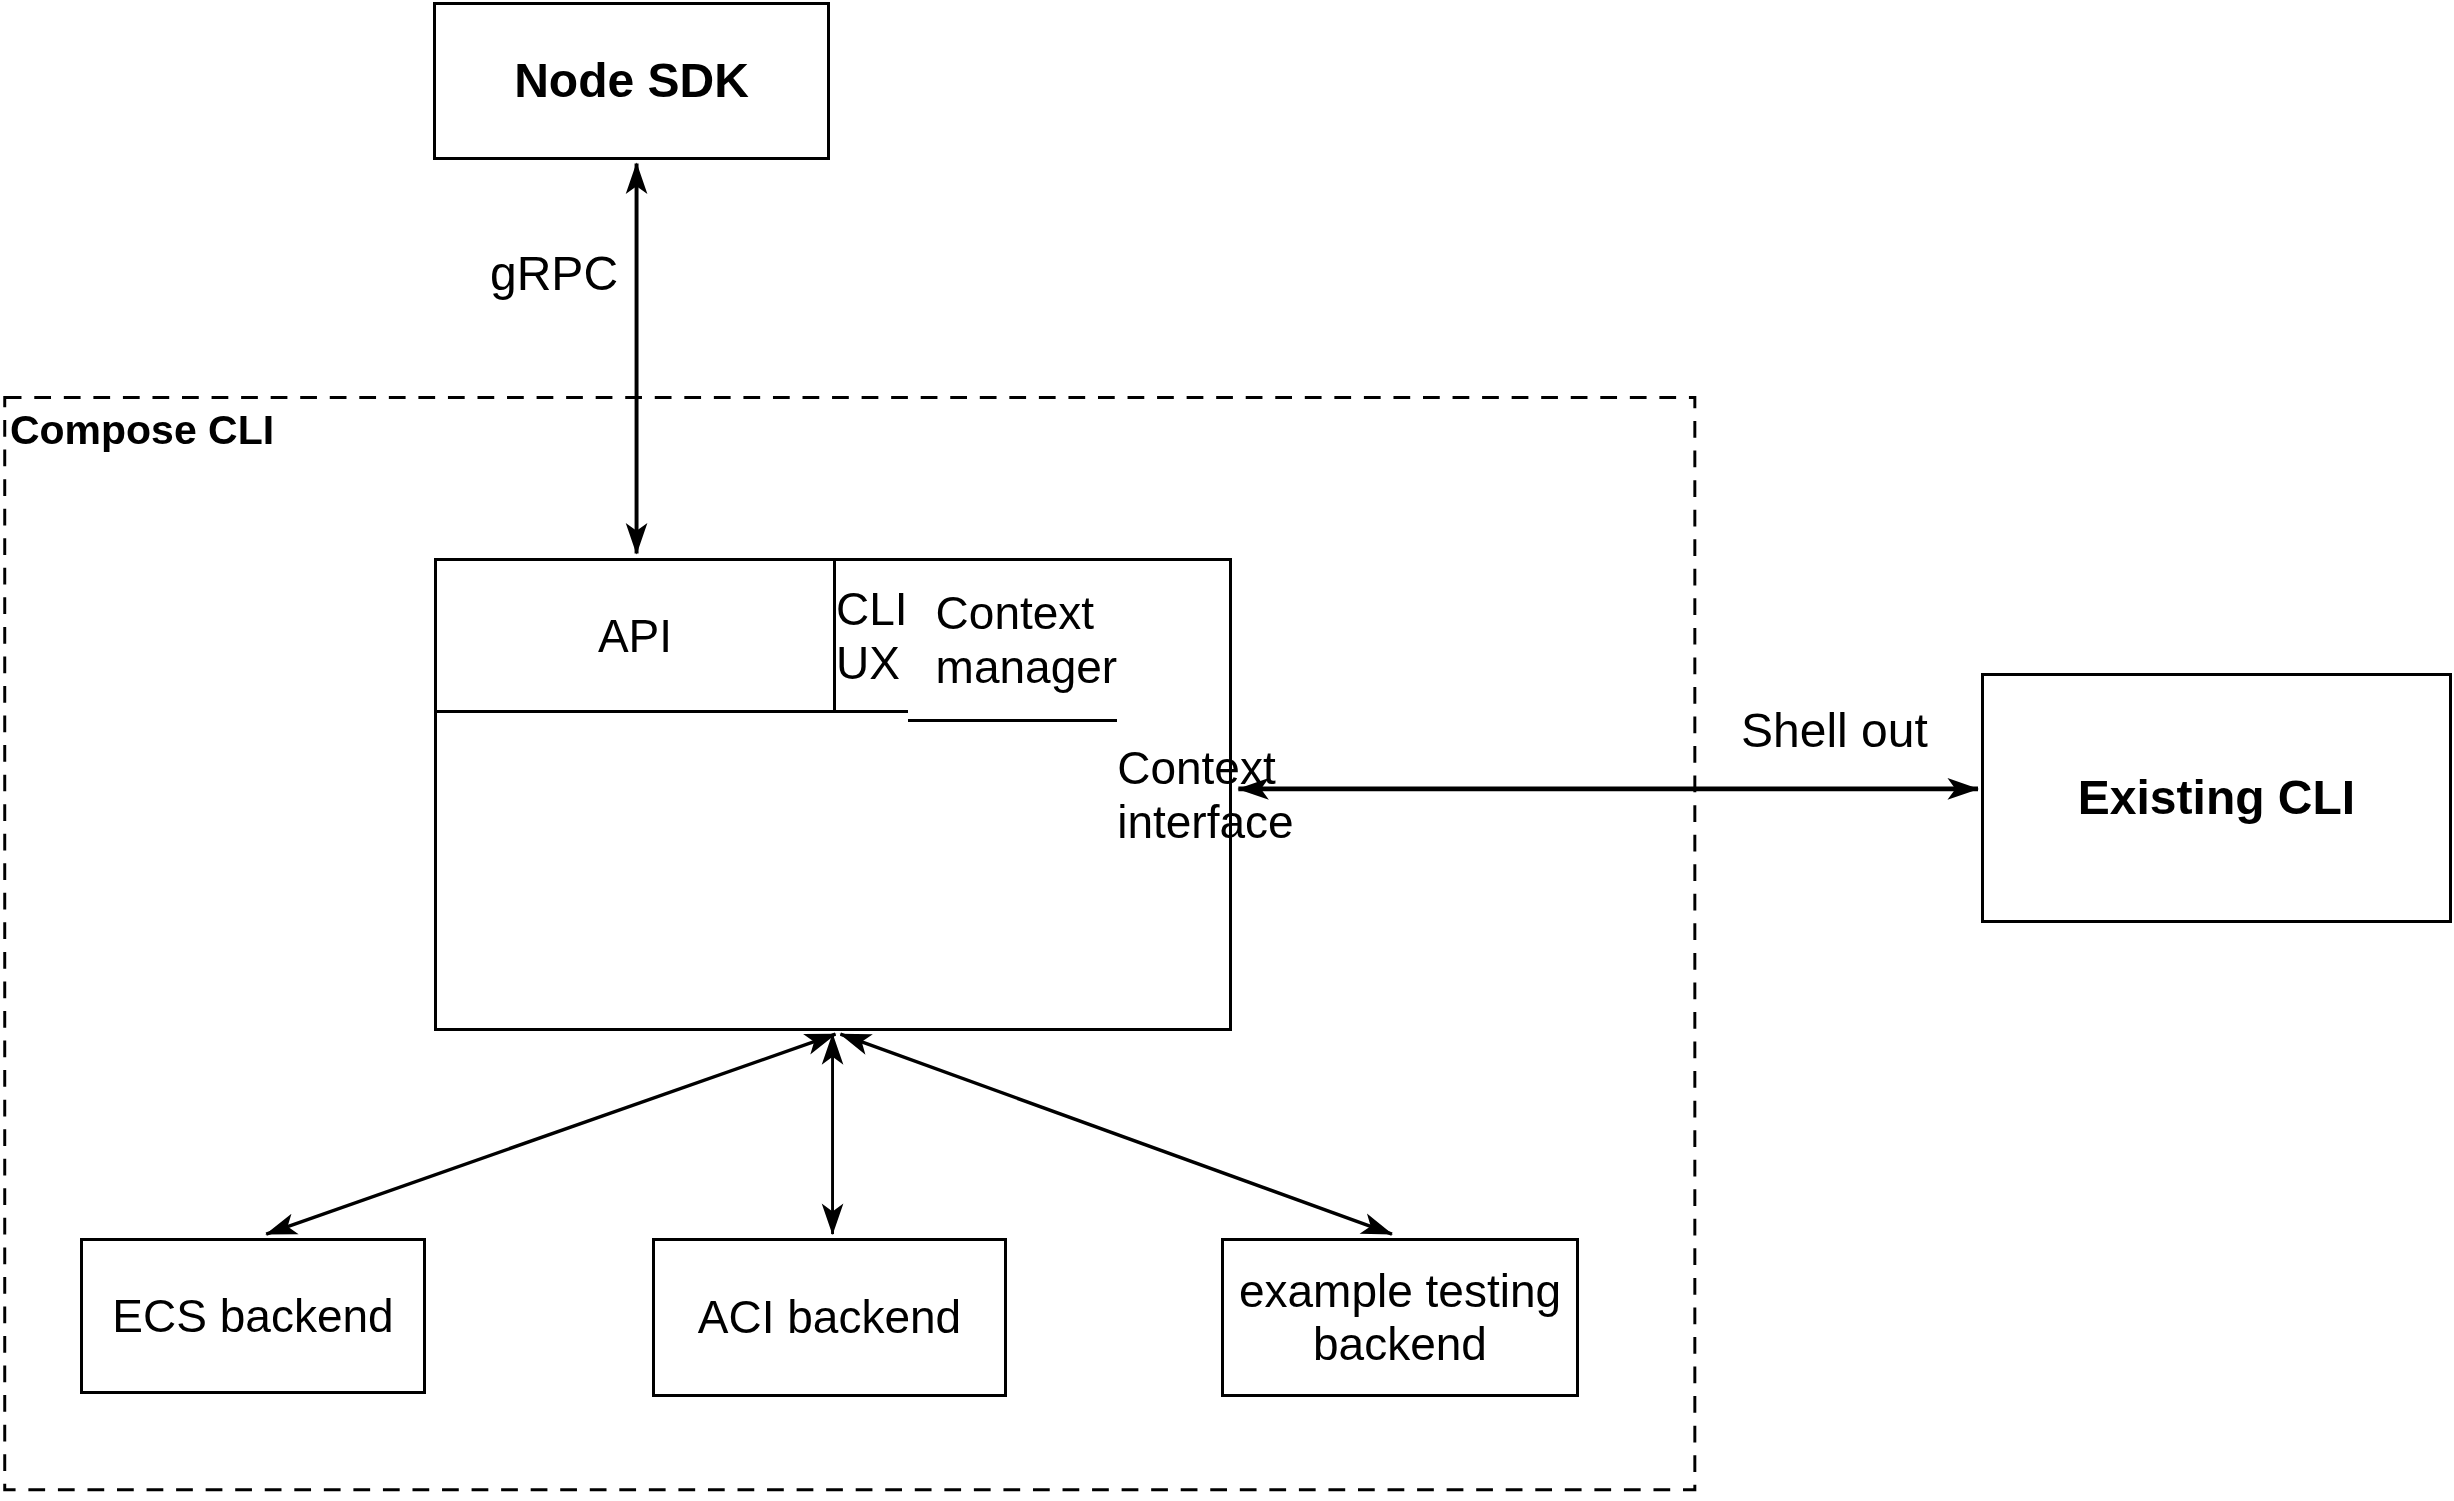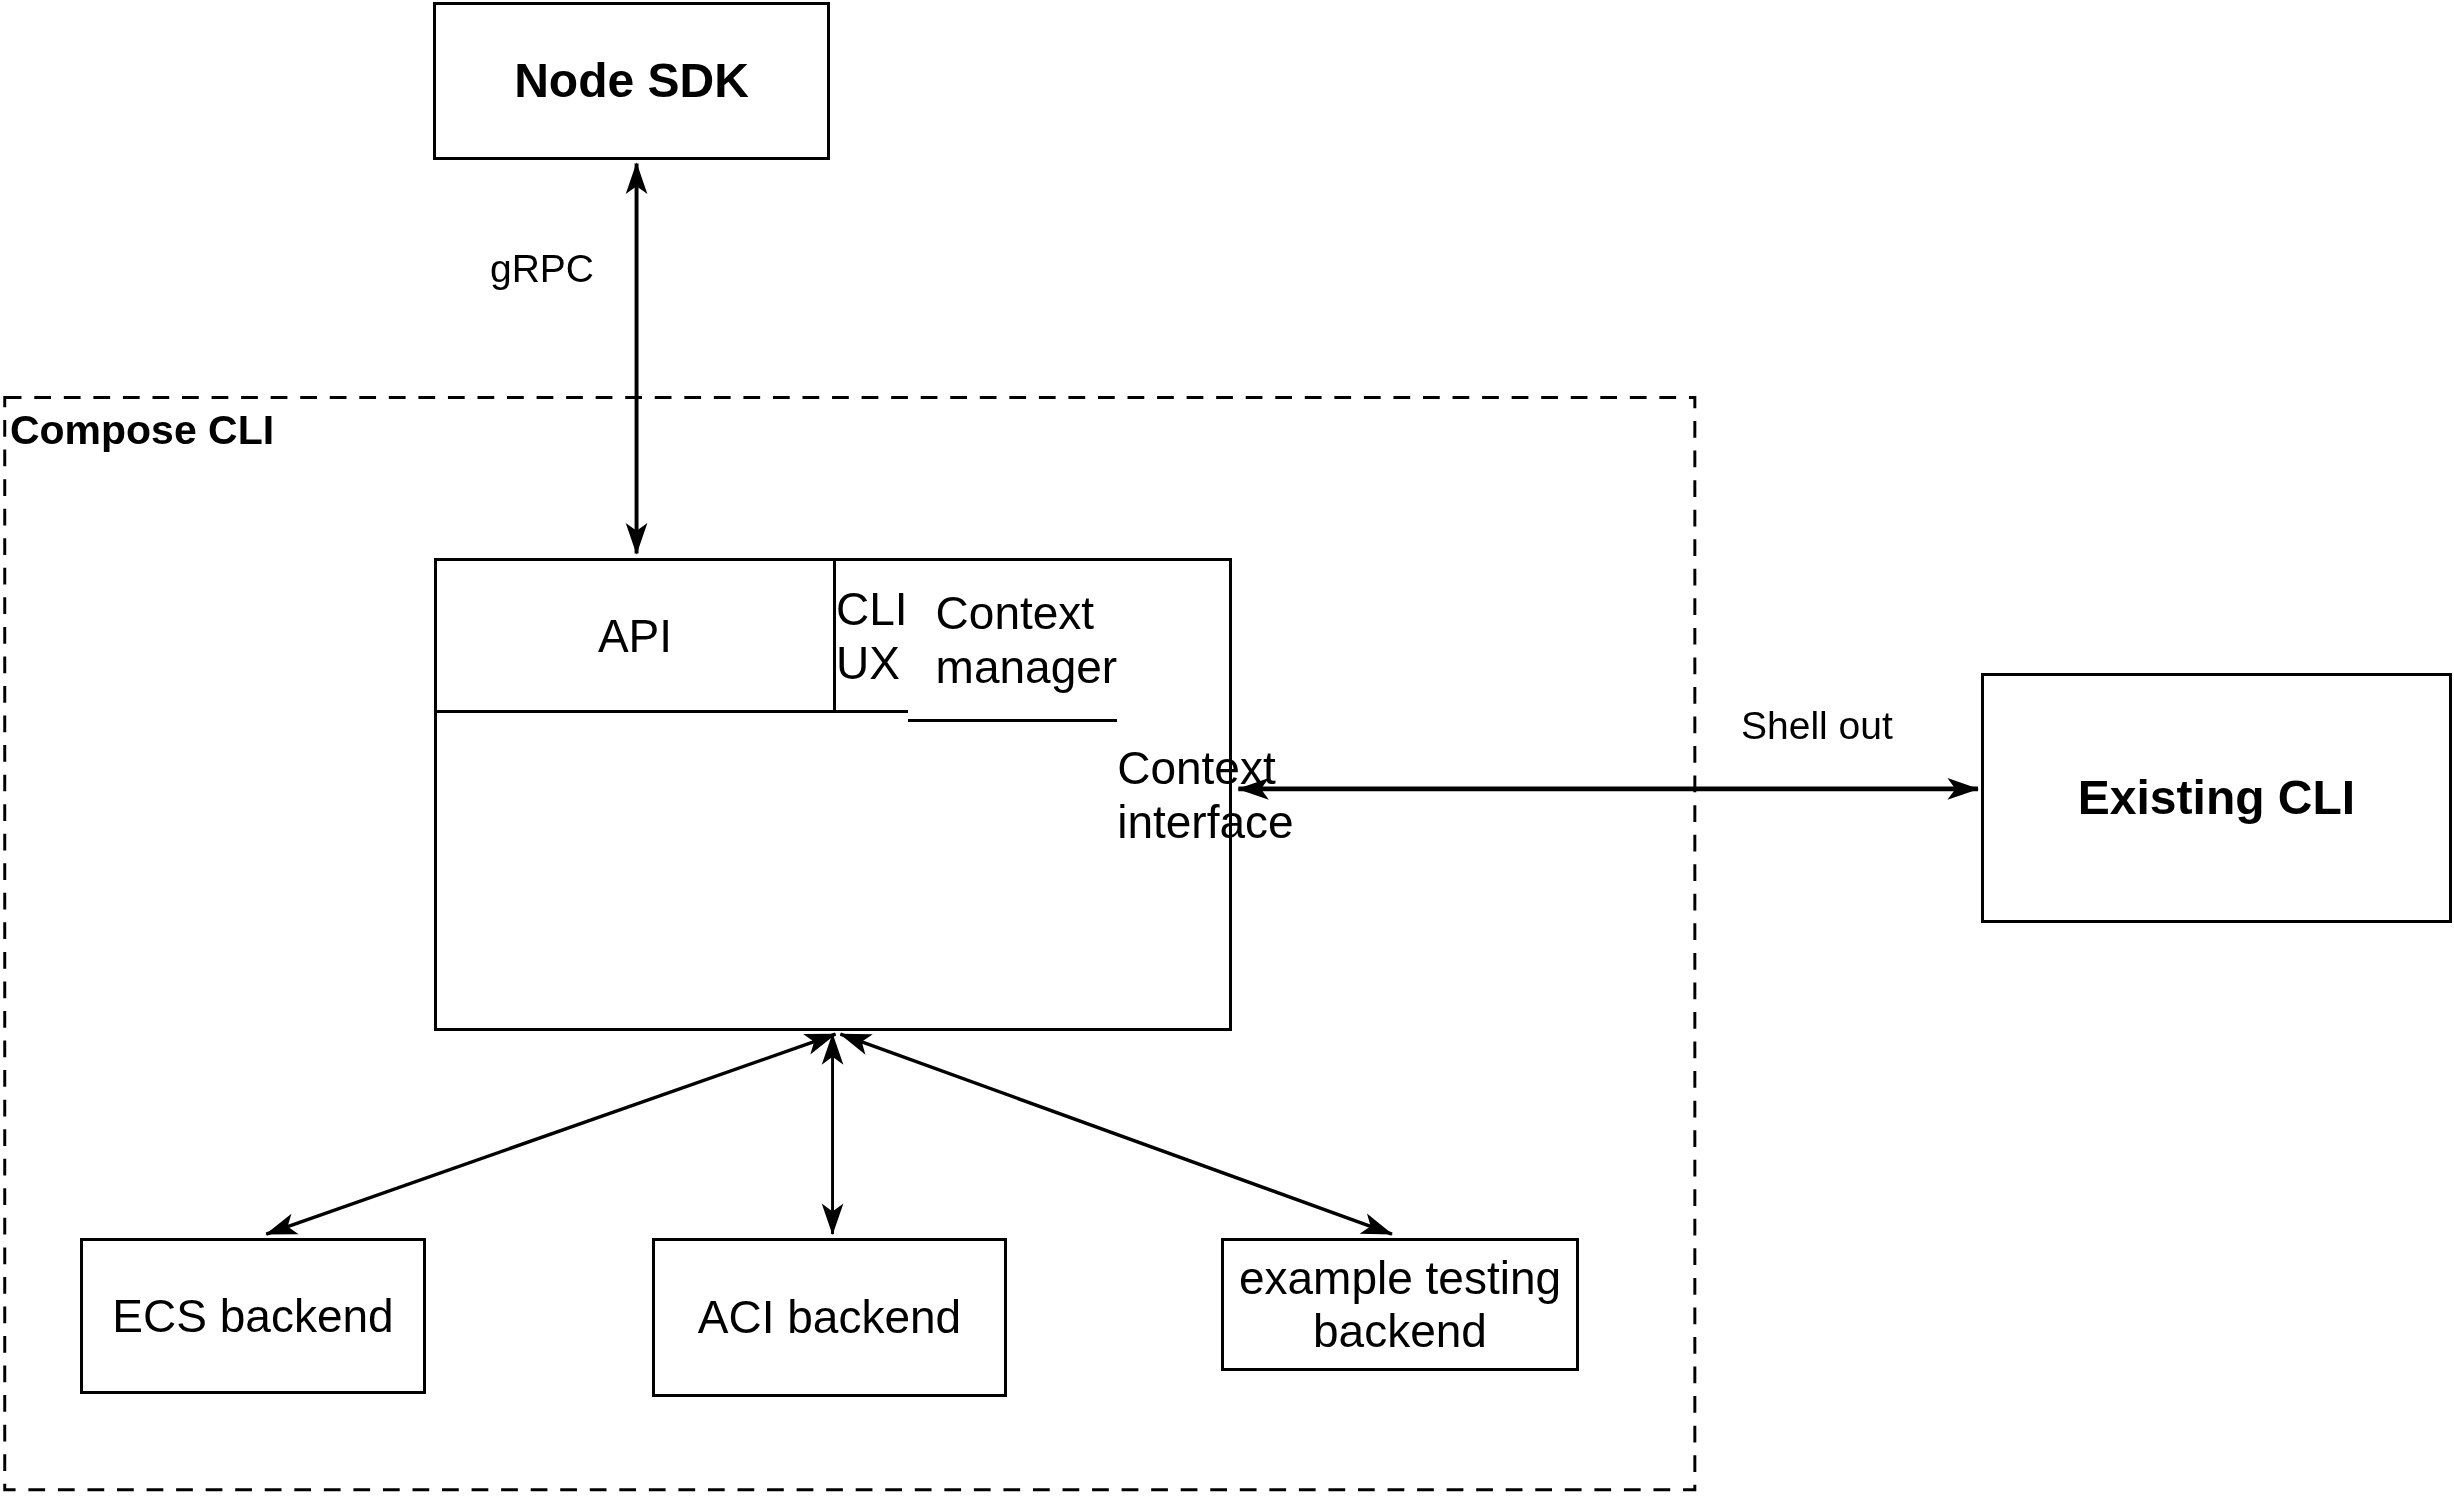--- a/index.html
+++ b/index.html
@@ -27,21 +27,21 @@
     text-align: center;
     font-size: 46px;
     line-height: 1.15;
   }
   .box.bold { font-weight: bold; font-size: 48px; }
 
   .node-sdk      { left: 433px;  top: 2px;    width: 397px; height: 158px; }
   .existing-cli  { left: 1981px; top: 673px;  width: 471px; height: 250px; }
   .ecs-backend   { left: 80px;   top: 1238px; width: 346px; height: 156px; }
   .aci-backend   { left: 652px;  top: 1238px; width: 355px; height: 159px; }
-  .example-backend { left: 1221px; top: 1238px; width: 358px; height: 133px; padding: 0 5.9px; }
+  .example-backend { left: 1221px; top: 1238px; width: 358px; height: 159px; padding: 0 5.9px; }
 
   
   .composite {
     position: absolute;
     left: 434px; top: 558px;
     width: 798px; height: 473px;
     box-sizing: border-box;
     border: 3.9px solid #000000;
     background: #ffffff;
     display: flex;
@@ -60,21 +60,21 @@
     justify-content: center;
     font-size: 46px;
   }
   .cell-api { width: 399px; border-right: 3px solid #000000; box-sizing: border-box; }
   .cell-cliux { flex: 1; }
   .cell-wide { width: 100%; }
 
   
   .float-label {
     position: absolute;
-    font-size: 39px;
+    font-size: 48px;
     line-height: 1.1;
     white-space: nowrap;
   }
   .float-label.bold { font-weight: bold; font-size: 41px; }
 
   .compose-cli-label { left: 9.9px;   top: 408px; }
   .grpc-label        { left: 490px;  top: 248px; }
   .existing-context-label { left: 1264px; top: 705px; }
   .shell-out-label   { left: 1741px; top: 705px; }
 

